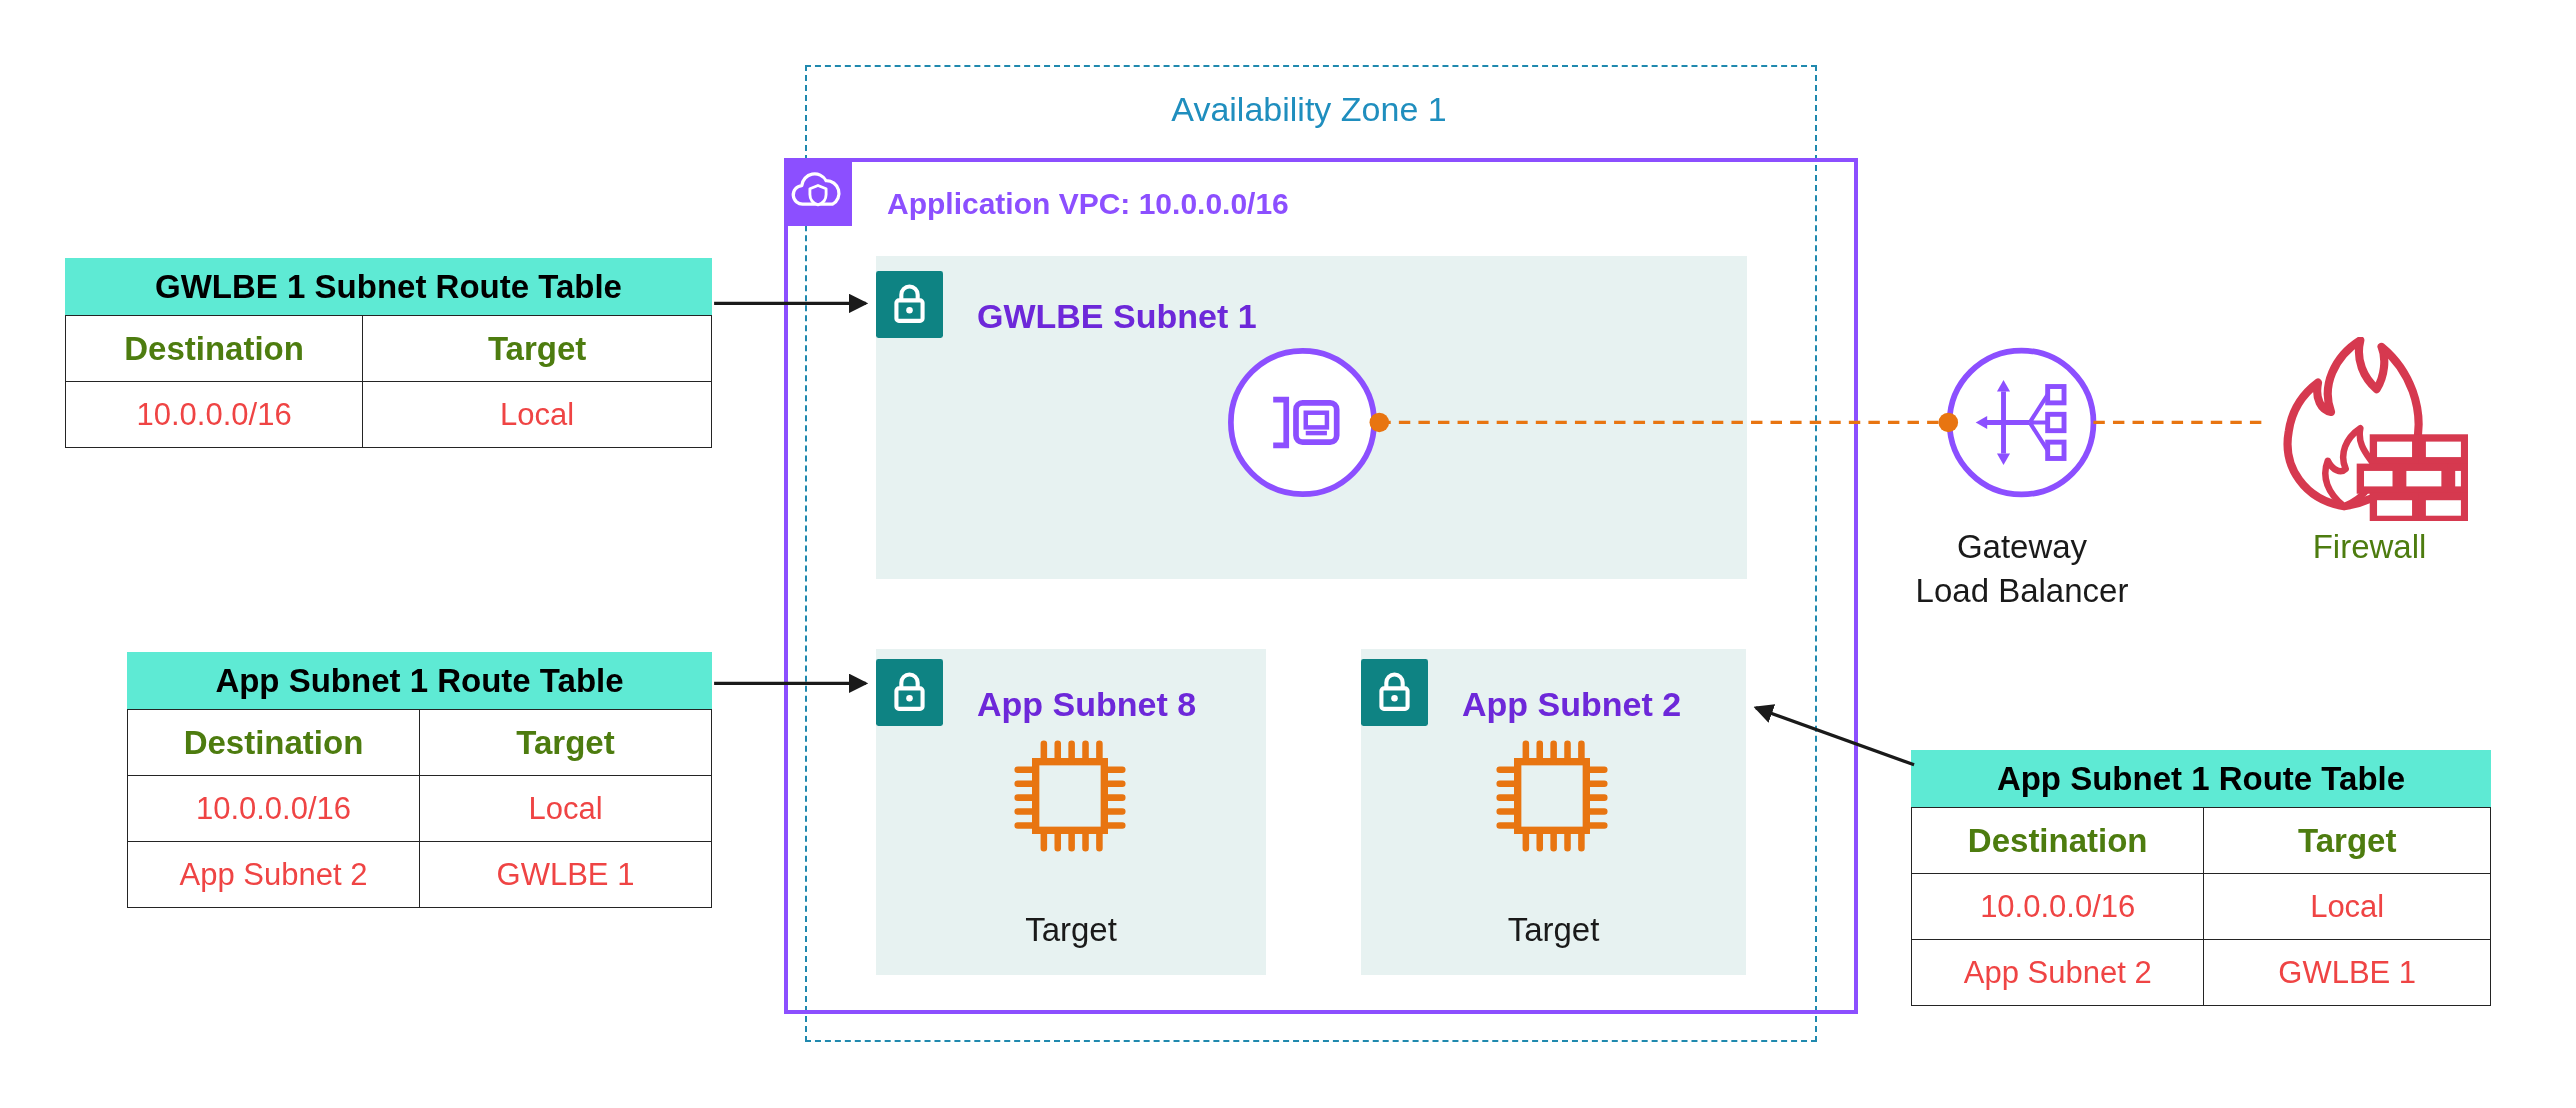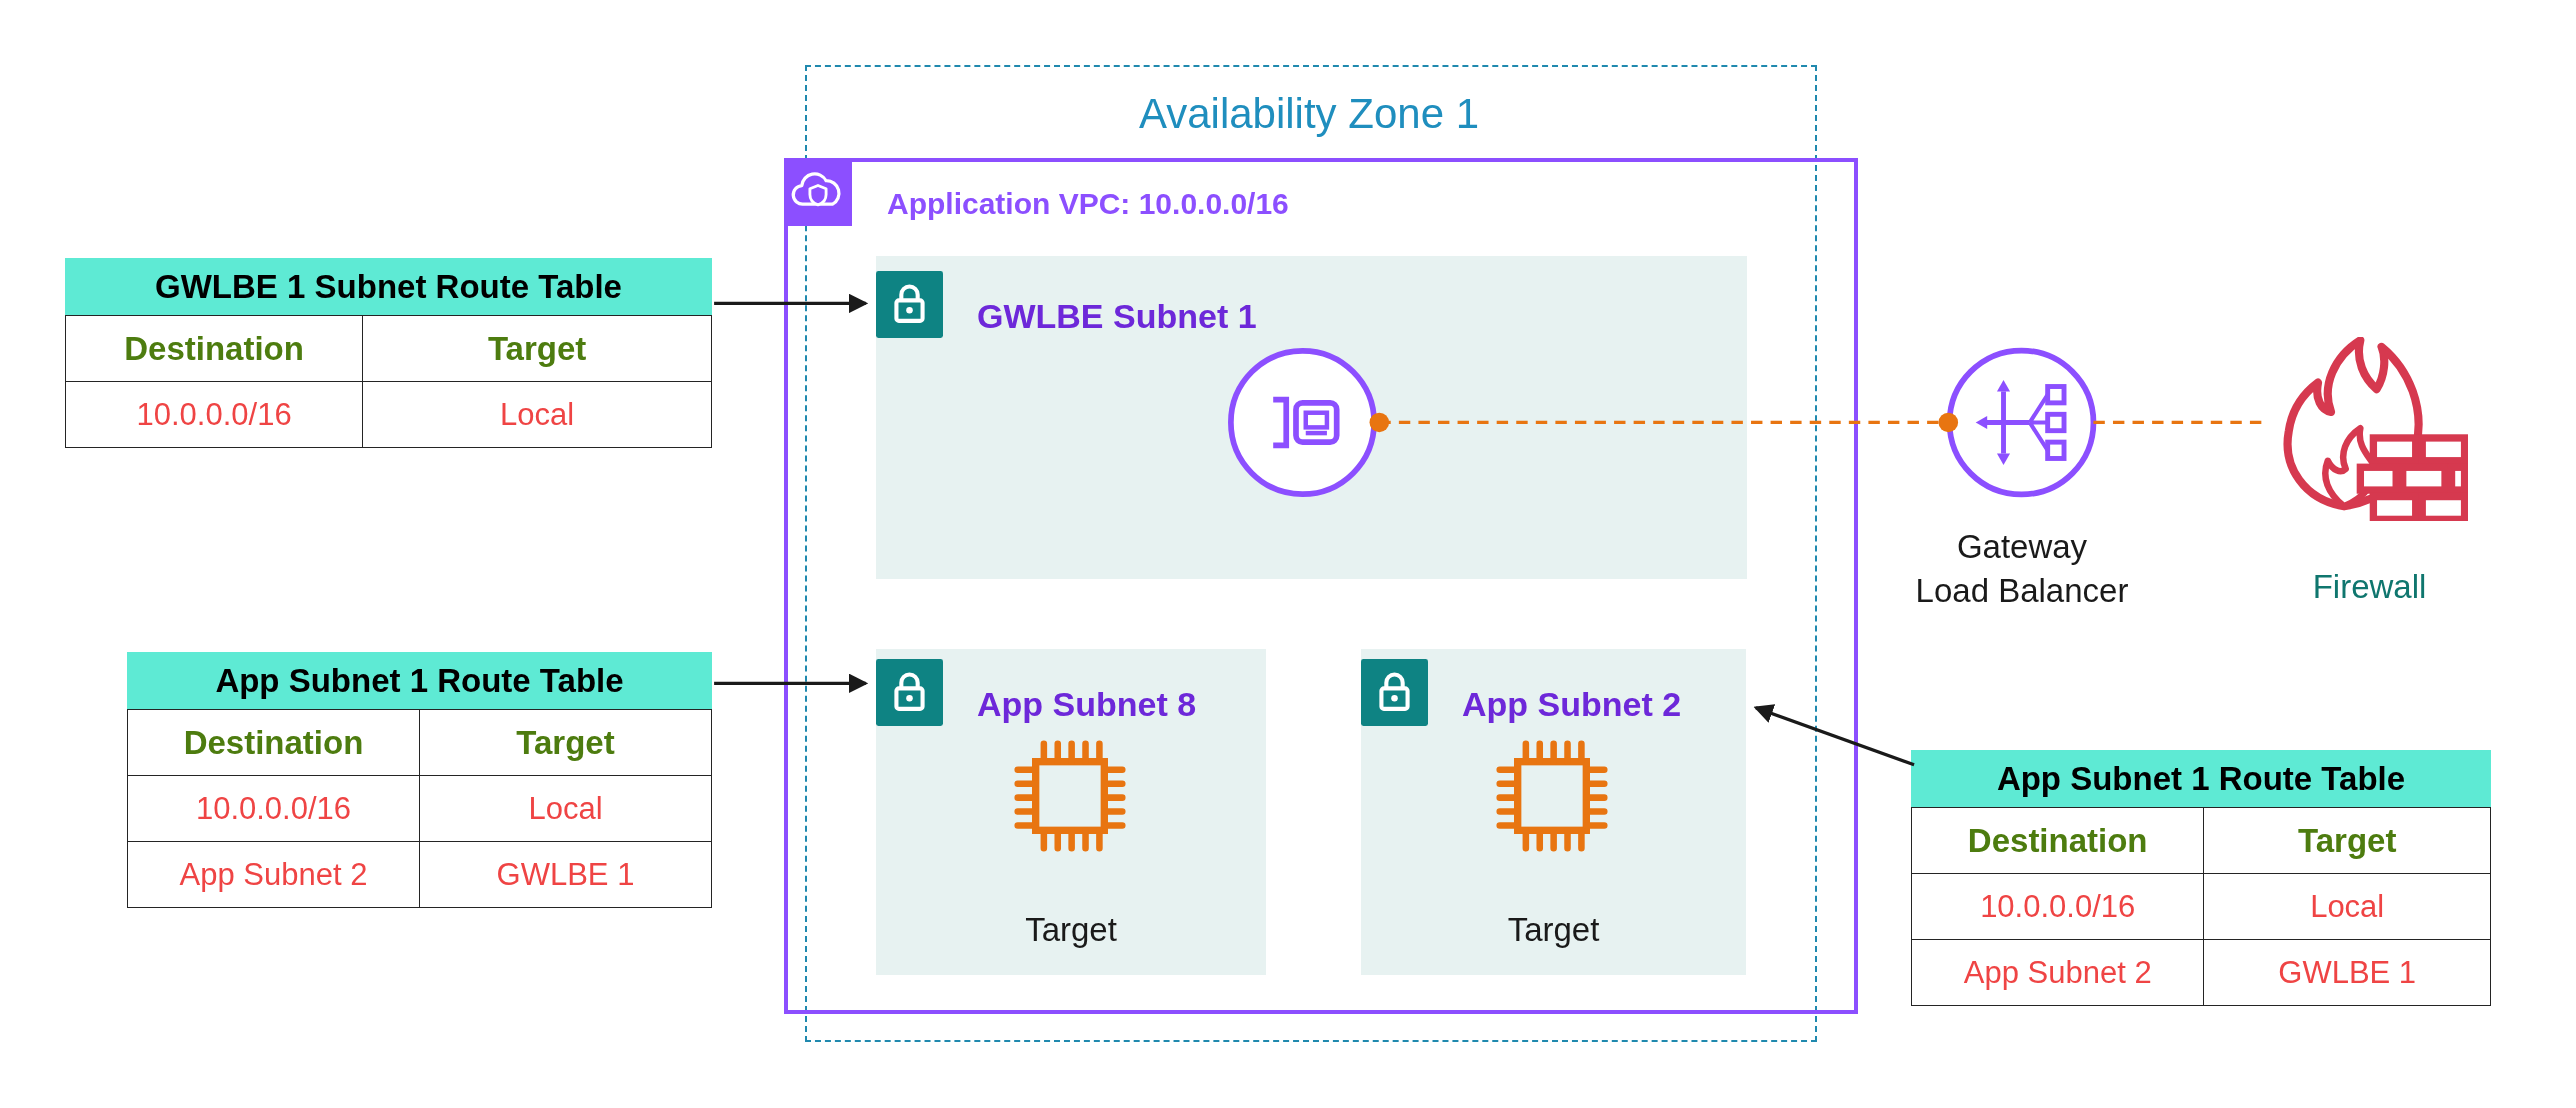--- a/index.html
+++ b/index.html
@@ -4,21 +4,21 @@
 <style>
   html,body { margin:0; padding:0; background:#ffffff; }
   .canvas {
     position:relative; width:2576px; height:1109px; background:#ffffff;
     font-family:"Liberation Sans", sans-serif; overflow:hidden;
   }
   .abs { position:absolute; }
 
   
   .az-box   { left:805px; top:65px; width:1008px; height:973px; border:2.4px dashed #2089AE; }
-  .az-title { left:805px; top:90px; width:1008px; text-align:center; font-size:42px; color:#1F8EBE; }
+  .az-title { left:805px; top:90px; width:1008px; text-align:center; font-size:34px; color:#1F8EBE; }
 
   
   .vpc-box   { left:784px; top:158px; width:1066px; height:848px; border:4.9px solid #8C4FFF; }
   .vpc-icon  { left:784px; top:158px; width:68px; height:68px; }
   .vpc-title { left:887px; top:187px; font-size:30px; font-weight:bold; color:#8C4FFF; }
 
   
   .subnet-box { background:#E7F2F1; }
   .gwlbe-subnet { left:876px; top:256px; width:871px; height:323px; }
   .app1-subnet  { left:876px; top:649px; width:390px;  height:326px; }
@@ -40,21 +40,21 @@
   .chip { width:134px; height:134px; }
   .chip1 { left:1003px; top:729px; }
   .chip2 { left:1485px; top:729px; }
   .target1 { left:876px; top:911px; width:390px; }
   .target2 { left:1361px; top:911px; width:385px; }
 
   
   .gwlb-icon  { left:1943px; top:344px; width:157px; height:157px; }
   .gwlb-label { left:1859px; top:525px; width:326px; text-align:center; font-size:33px; color:#1a1a1a; line-height:44px; }
   .fw-icon   { left:2269px; top:337px; width:199px; height:184px; }
-  .fw-label  { left:2247px; top:568px; width:245px; text-align:center; font-size:33px; color:#0f766e; }
+  .fw-label  { left:2247px; top:528px; width:245px; text-align:center; font-size:33px; color:#4d7c0f; }
 
   
   .route-table { position:absolute; }
   .rt-title {
     background:#5eead4; color:#000; font-weight:bold; font-size:33px;
     text-align:center; height:57px; line-height:57px;
   }
   table.rt { width:100%; border-collapse:collapse; background:#ffffff; table-layout:fixed; }
   .rt th, .rt td { border:1.6px solid #242424; text-align:center; height:65px; padding:0; }
   .rt th { font-size:33px; font-weight:bold; color:#4d7c0f; }

